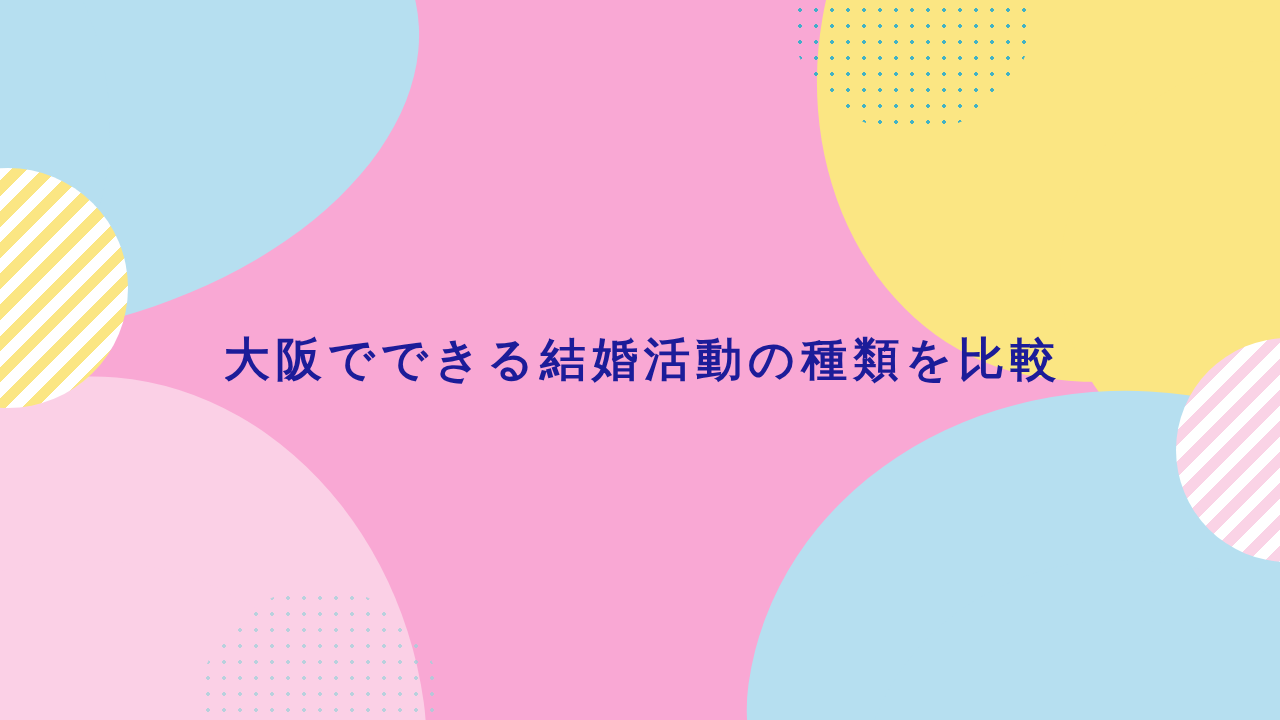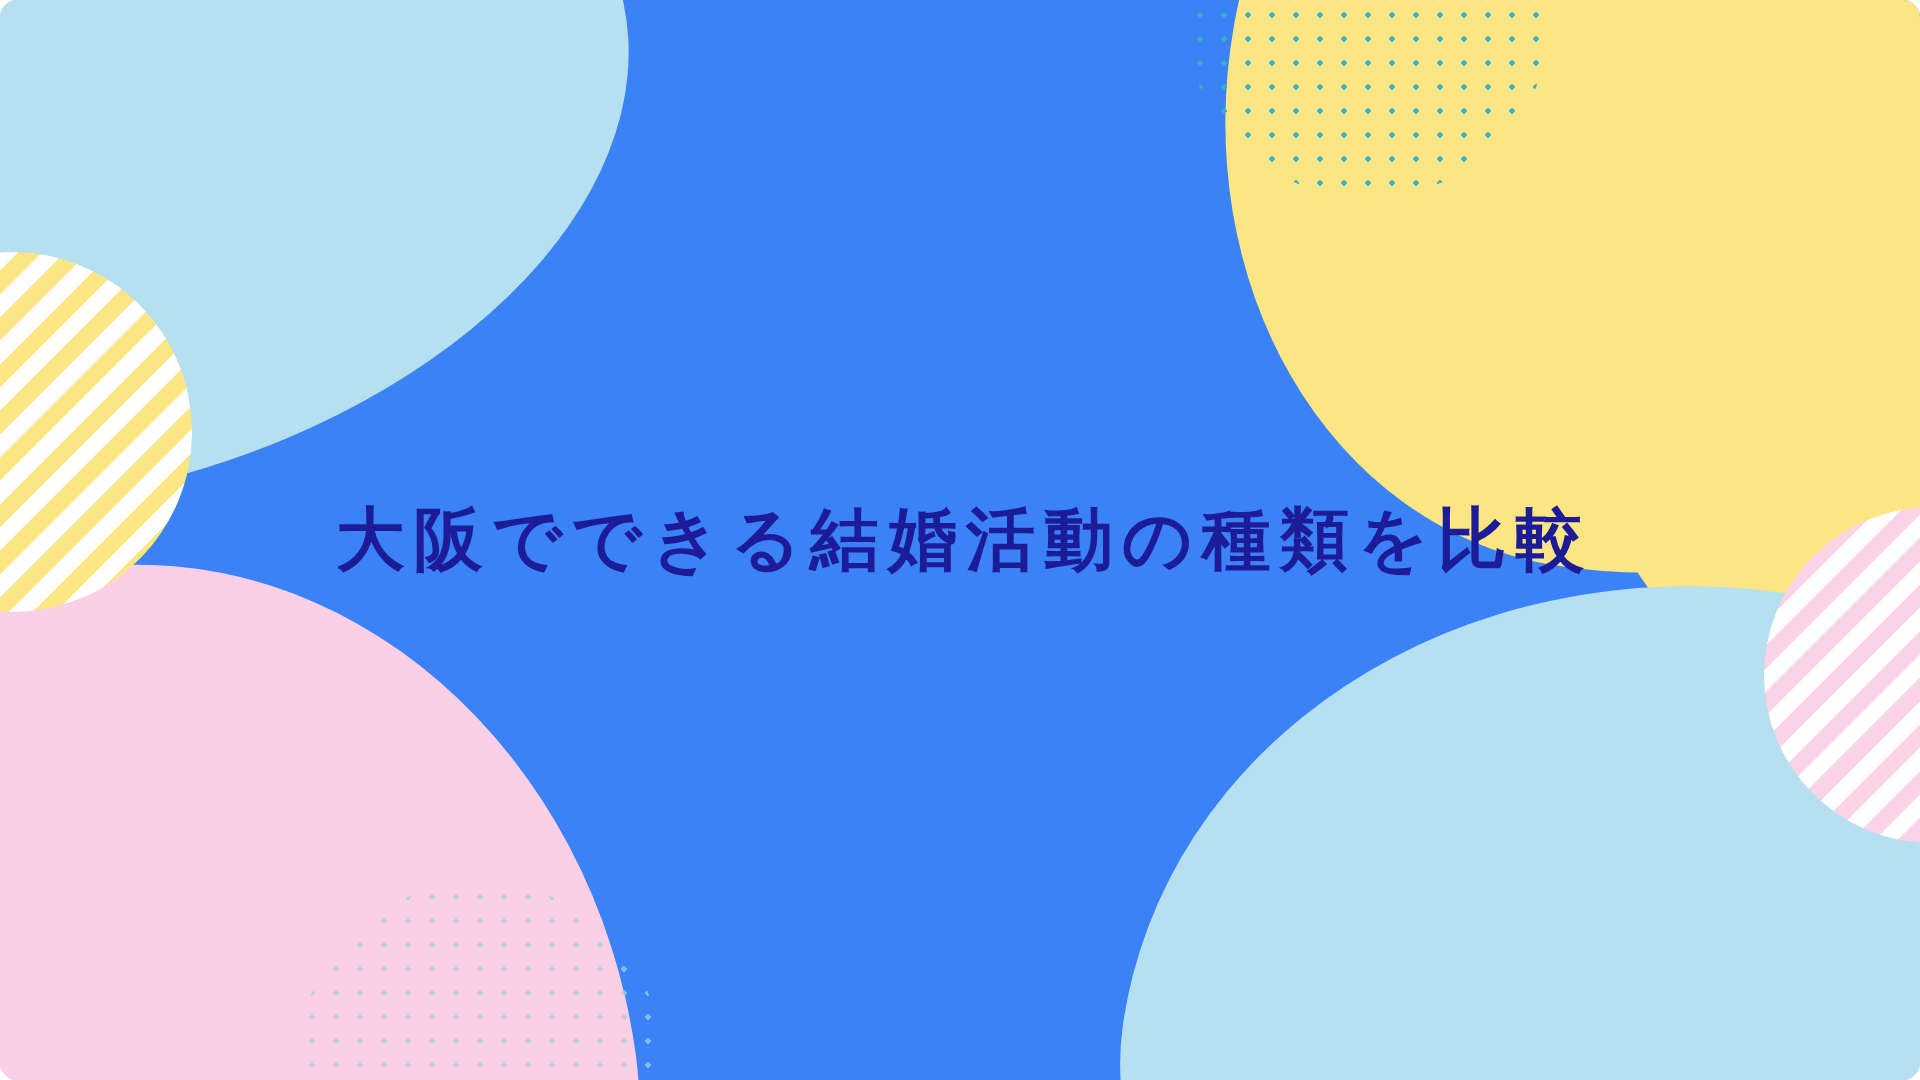--- a/index.html
+++ b/index.html
@@ -4,24 +4,23 @@
 <style>
   html, body {
     margin: 0;
     padding: 0;
     background: #ffffff;
   }
   #canvas {
     position: relative;
     width: 1280px;
     height: 720px;
-    background: #3b82f6;
+    background: #f9a8d4;
     overflow: hidden;
     font-family: "DejaVu Sans", "Liberation Sans", sans-serif;
-    border-radius: 12px;
   }
 
   .deco { position: absolute; pointer-events: none; }
 
   
   #blob-top-left {
     left: -250px;
     top: -300px;
     width: 660px;
     height: 620px;

